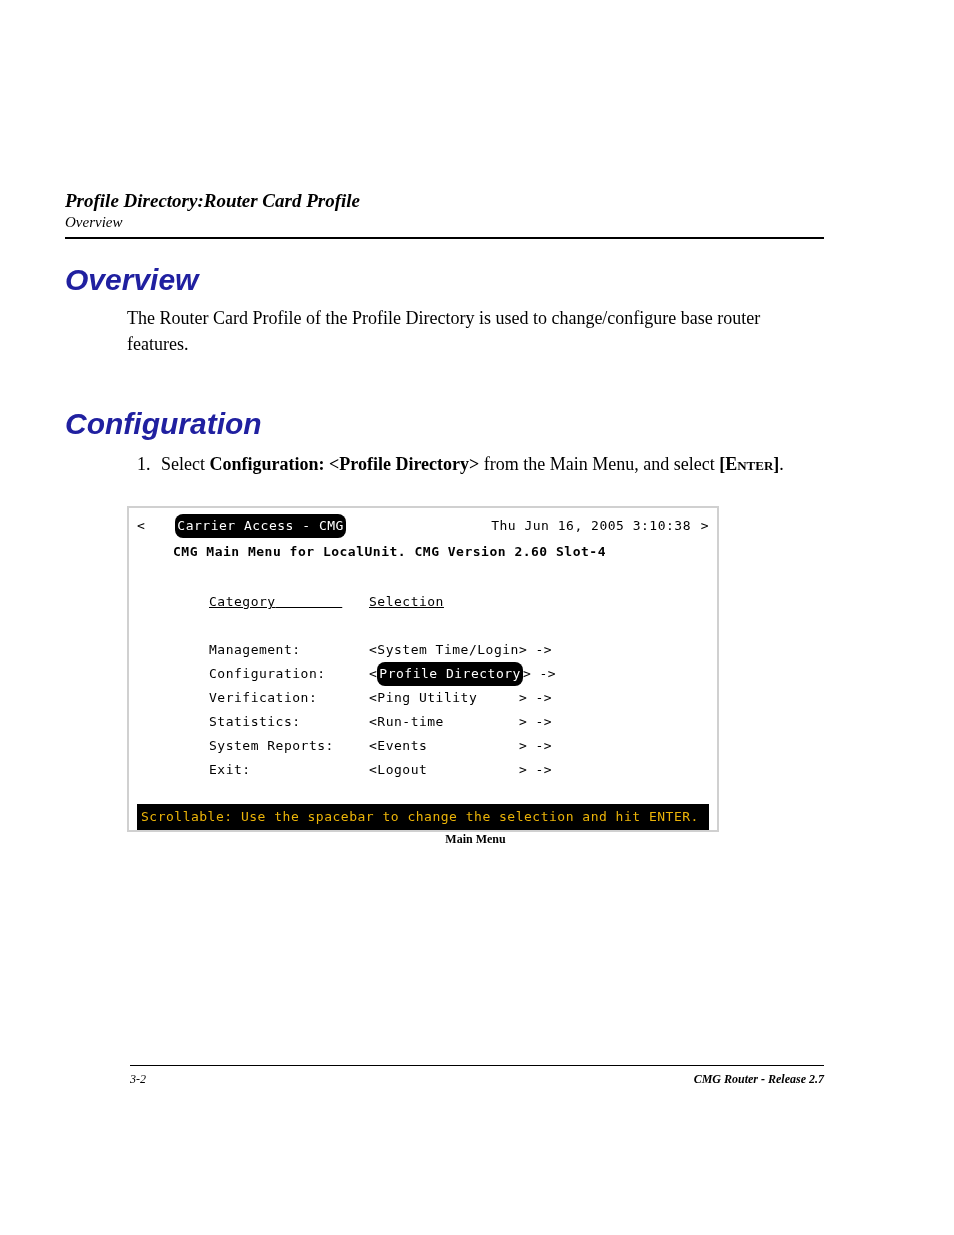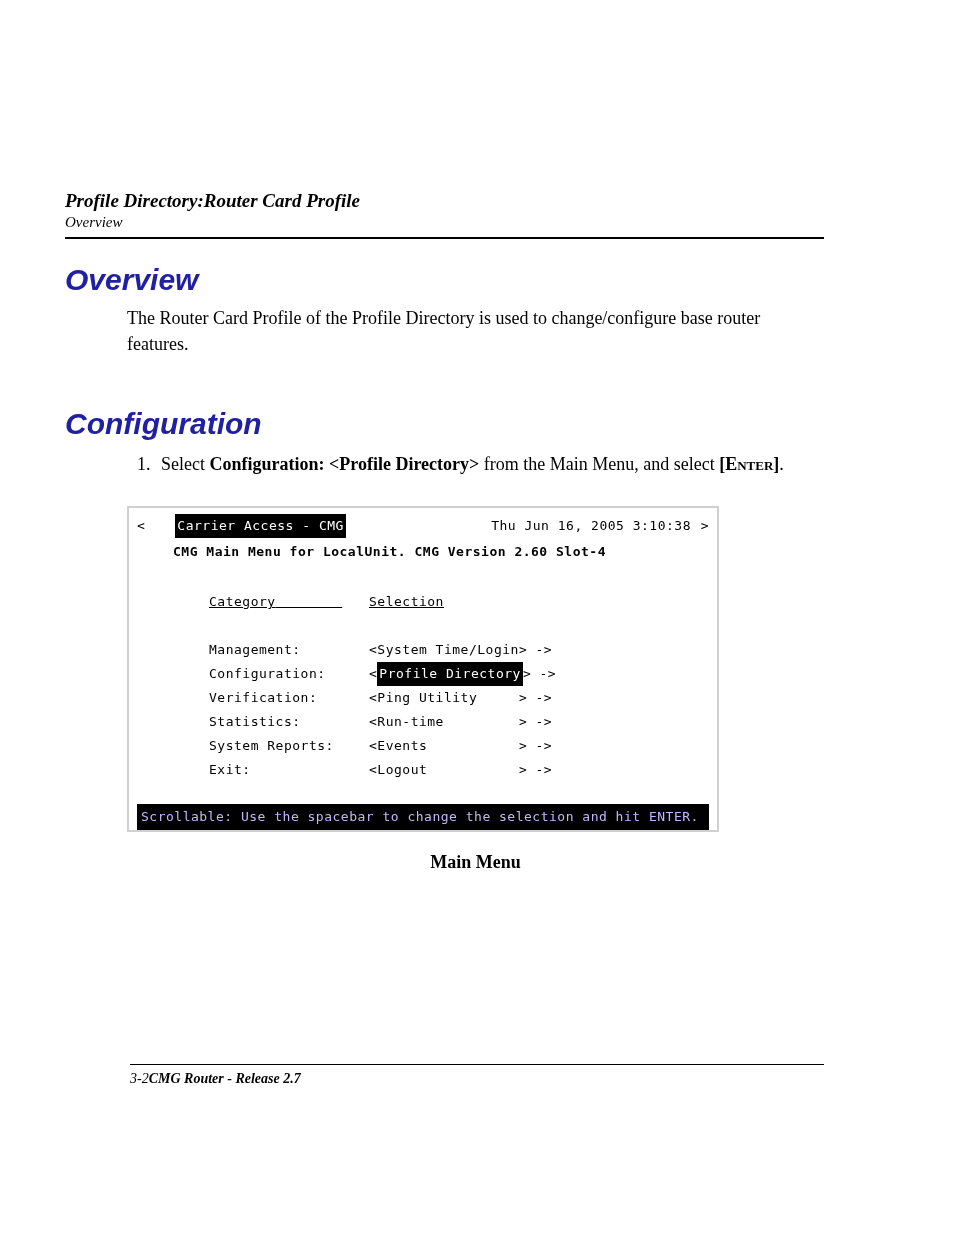--- a/index.html
+++ b/index.html
@@ -81,56 +81,56 @@
     height: 28px;
     font-weight: bold;
   }
   .term-spacer {
     height: 24px;
   }
   .inv {
     background: #000;
     color: #fff;
     padding: 0 2px;
+    border-radius: 8px;
   }
   .ul { text-decoration: underline; }
   .col-left   { width: 36px; }
   .col-cat    { width: 160px; }
   .top-right  { margin-left: auto; }
   .term-footer {
     display: block;
     background: #000;
-    color: #c4b5fd;
+    color: #eab308;
     margin-top: 22px;
     padding: 1px 4px;
   }
   .caption {
     text-align: center;
     font-weight: bold;
-    font-size: 18px;
-    margin-top: 20px;
+    font-size: 12px;
   }
 
   
   .footer {
     position: absolute;
     left: 130px;
     right: 130px;
     bottom: 148px;
   }
   .footer-rule {
     border: none;
     border-top: 1px solid #000;
     margin: 0 0 6px 0;
   }
   .footer-line {
     display: flex;
-    justify-content: flex-start;
-    font-style: italic;
-    font-size: 14px;
+    justify-content: space-between;
+    font-style: italic;
+    font-size: 12px;
   }
   .footer-left { font-weight: normal; }
   .footer-right { font-weight: bold; }
 </style>
 </head>
 <body>
 
 <div class="page">
 
   <div>

